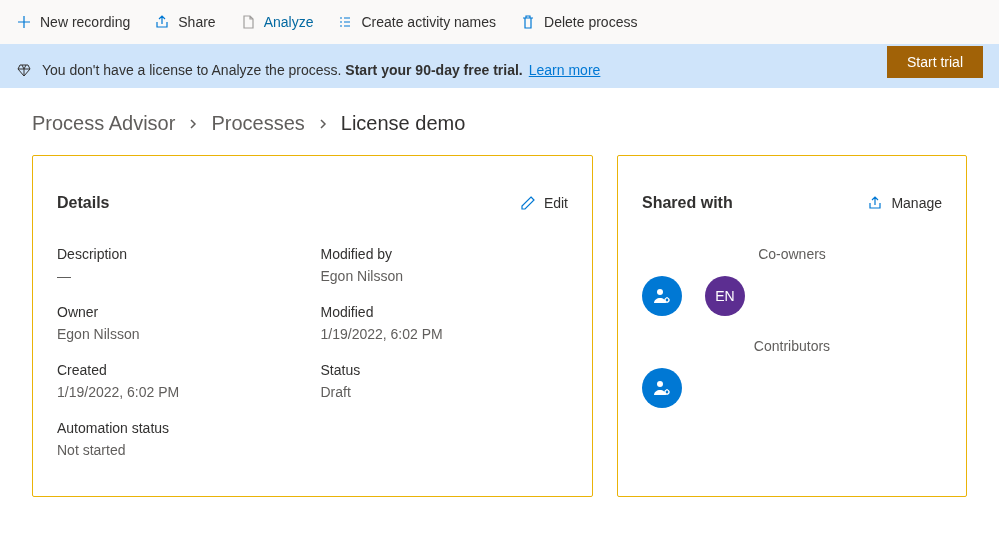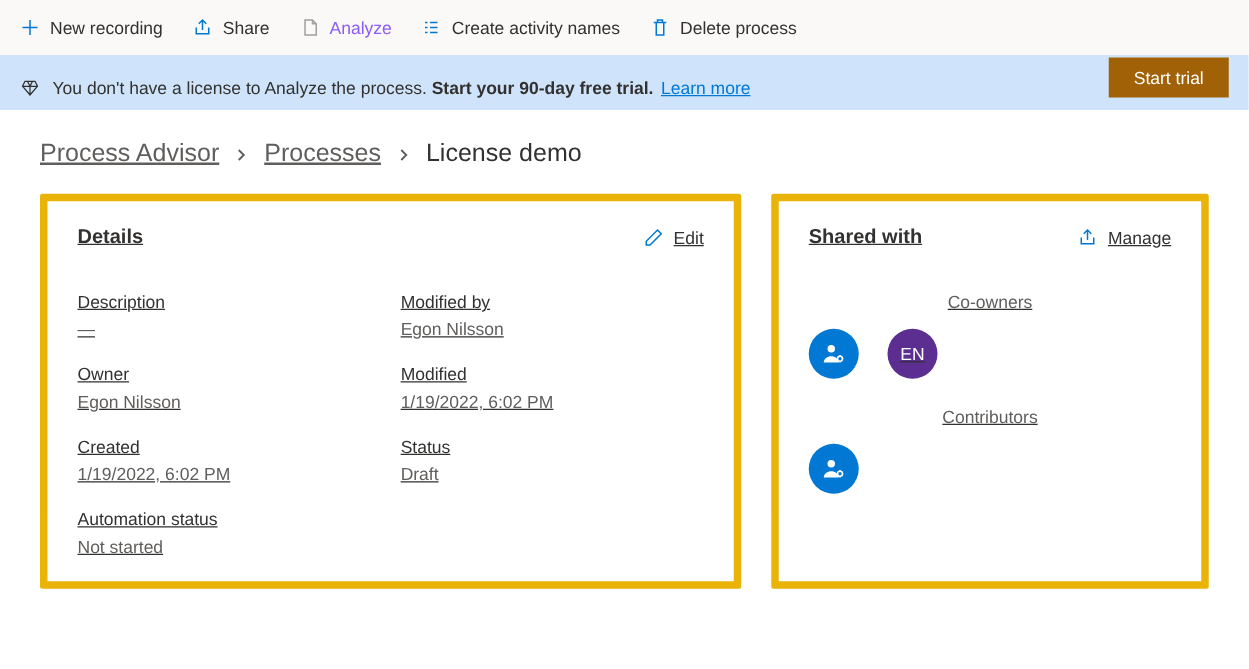--- a/index.html
+++ b/index.html
@@ -19,21 +19,21 @@
       background: #faf9f8;
       height: 44px;
     }
     .toolbar-item {
       display: inline-flex;
       align-items: center;
       gap: 8px;
       cursor: pointer;
       color: #323130;
     }
-    .toolbar-item.disabled { color: #8b5cf6; cursor: default; }
+    .toolbar-item.disabled { color: #0369a1; cursor: default; }
     .toolbar-icon { width: 16px; height: 16px; display: inline-flex; align-items: center; justify-content: center; }
     .toolbar-icon svg { width: 16px; height: 16px; }
     
     .banner {
       display: flex;
       align-items: flex-end;
       background: #cfe4fa;
       padding: 10px 16px;
       height: 44px;
     }
@@ -53,35 +53,34 @@
     }
     
     .breadcrumb {
       display: flex;
       align-items: center;
       gap: 12px;
       padding: 24px 32px 20px;
       font-size: 20px;
       color: #605e5c;
     }
-    .breadcrumb .crumb { cursor: pointer; text-decoration: underline; }
+    .breadcrumb .crumb { cursor: pointer; }
     .breadcrumb .chev { width: 12px; height: 12px; display: inline-flex; }
     .breadcrumb .current { color: #323130; font-weight: 400; }
     
     .cards {
       display: flex;
       gap: 24px;
       padding: 0 32px 24px;
     }
     .card {
-      border: 6px solid #eab308;
+      border: 1px solid #eab308;
       border-radius: 2px;
       background: #fff;
-      padding: 20px 24px;
-      text-decoration: underline;
+      padding: 38px 24px;
     }
     .card.details { flex: 1; min-width: 0; }
     .card.shared { width: 350px; flex-shrink: 0; text-align: center; }
     .card-header {
       display: flex;
       align-items: center;
       justify-content: space-between;
       margin-bottom: 34px;
     }
     .card-title { font-weight: 600; font-size: 16px; }

